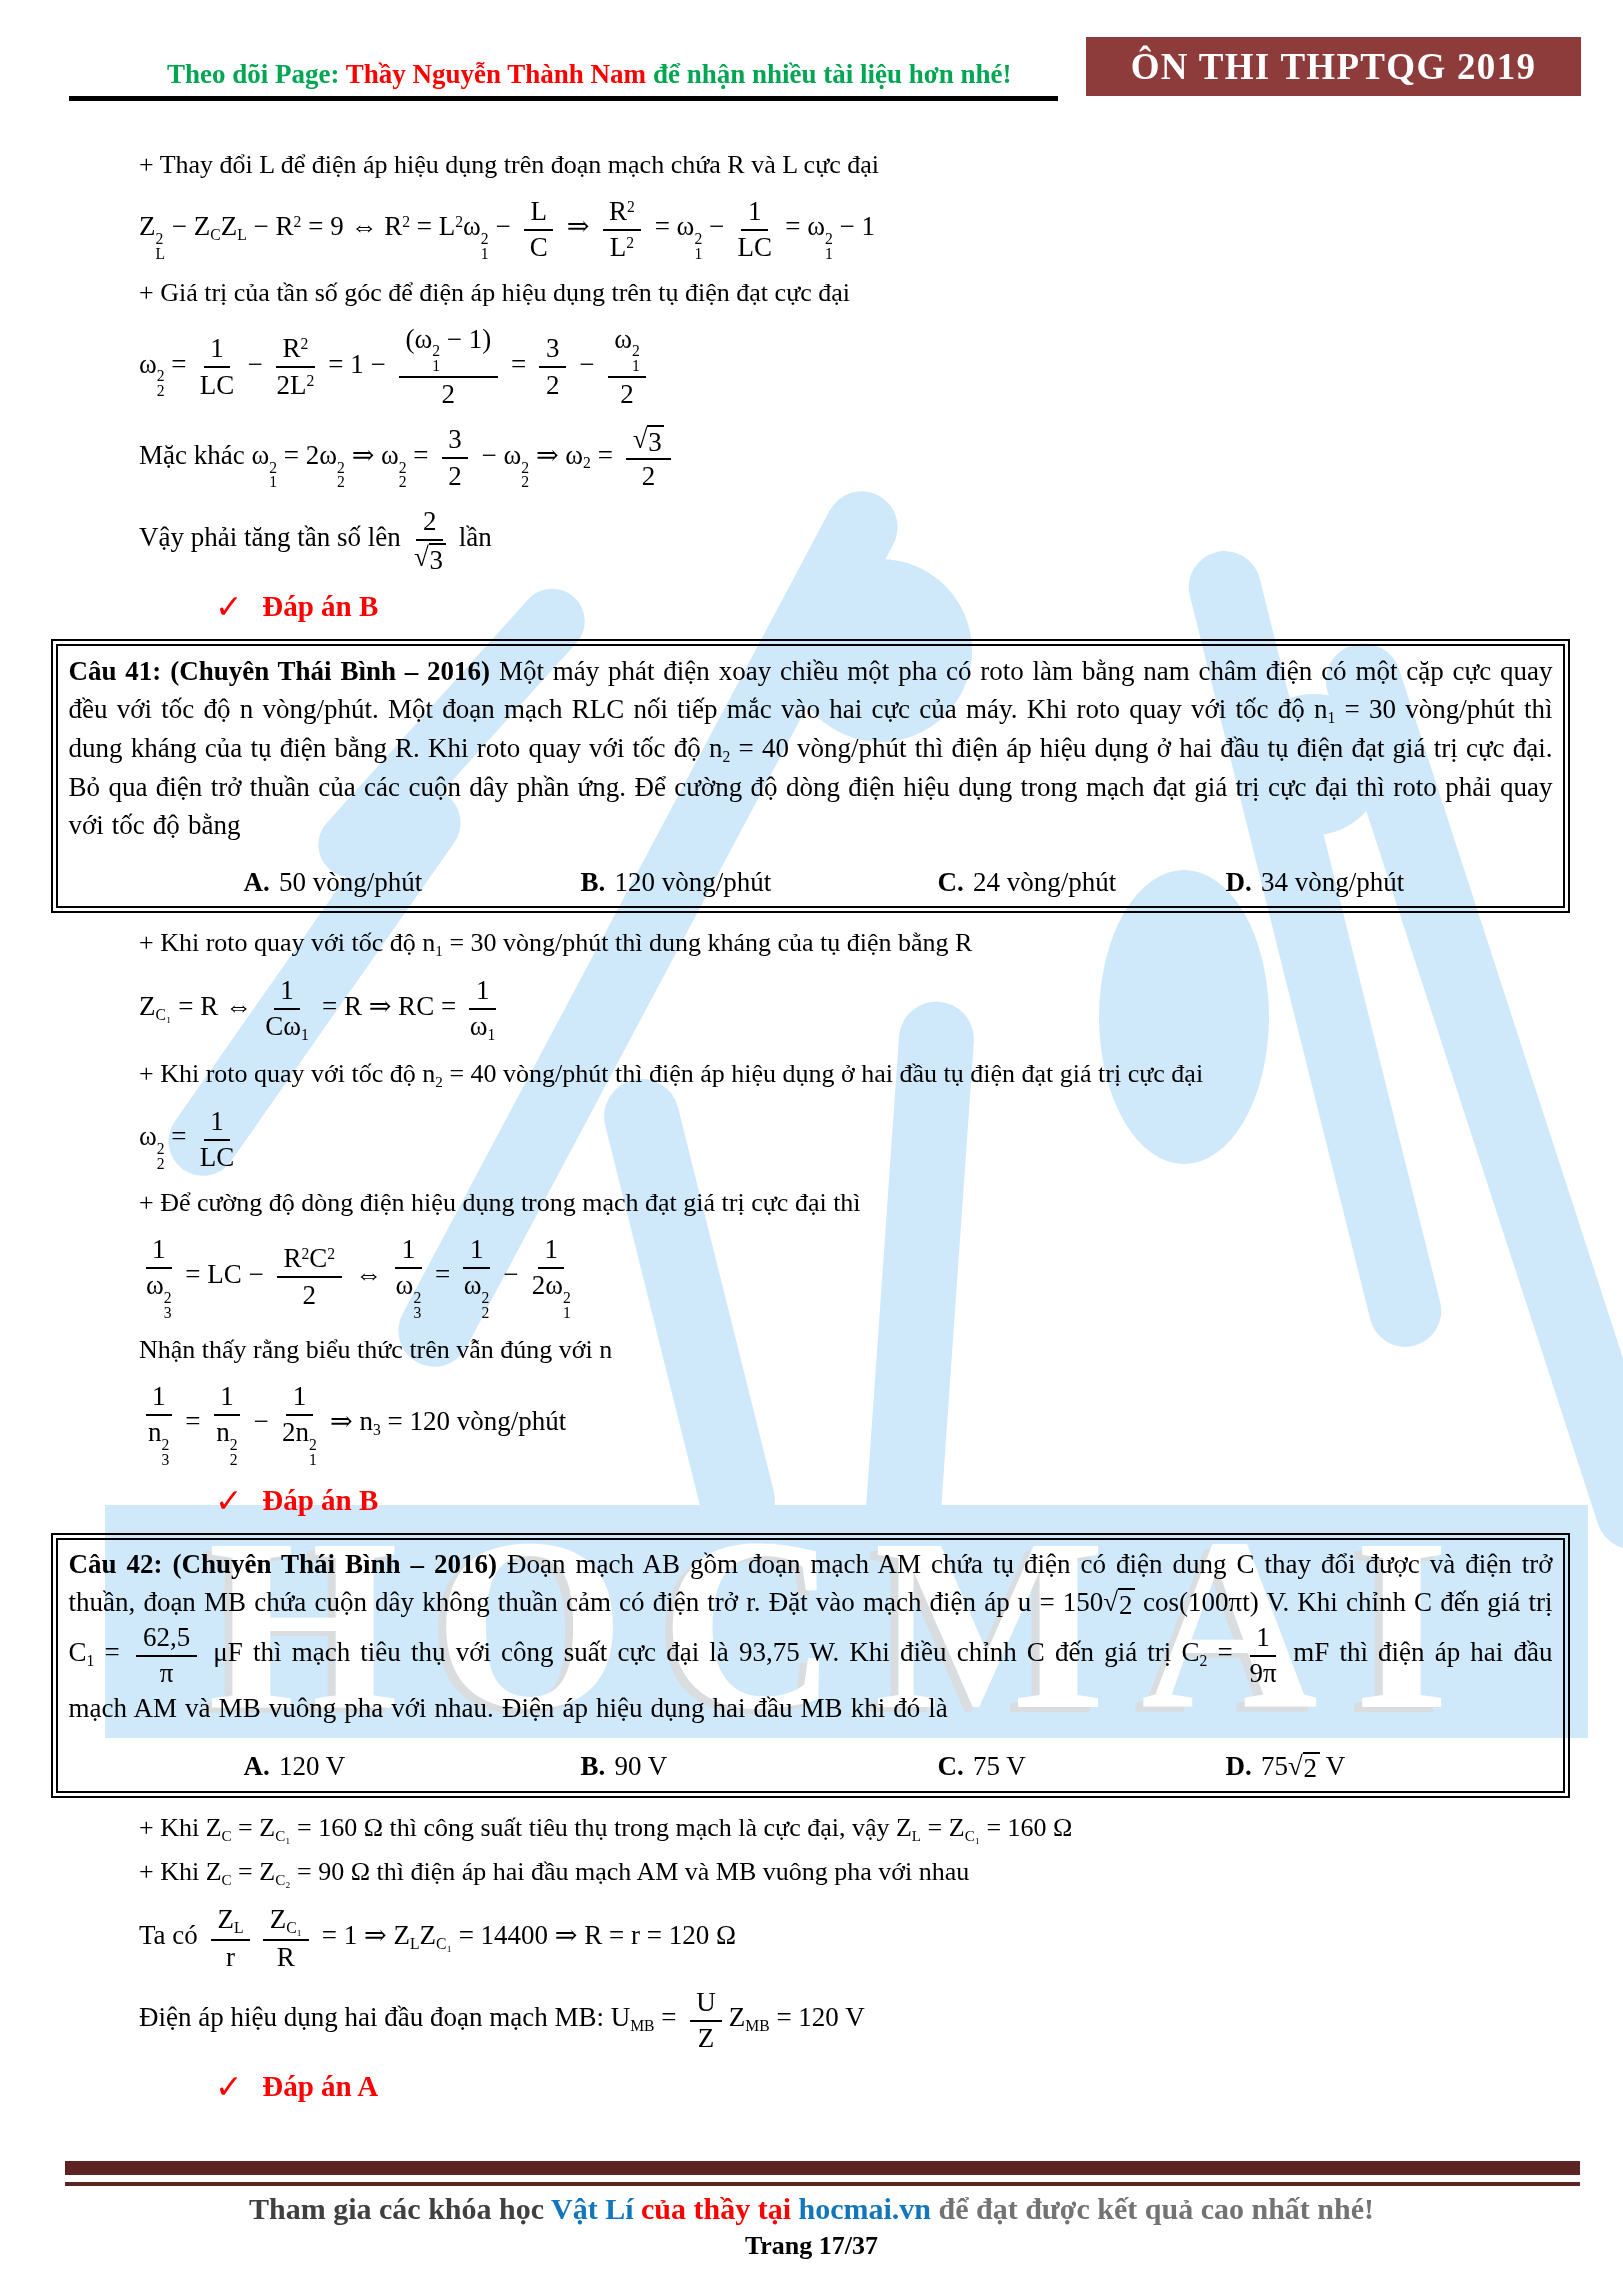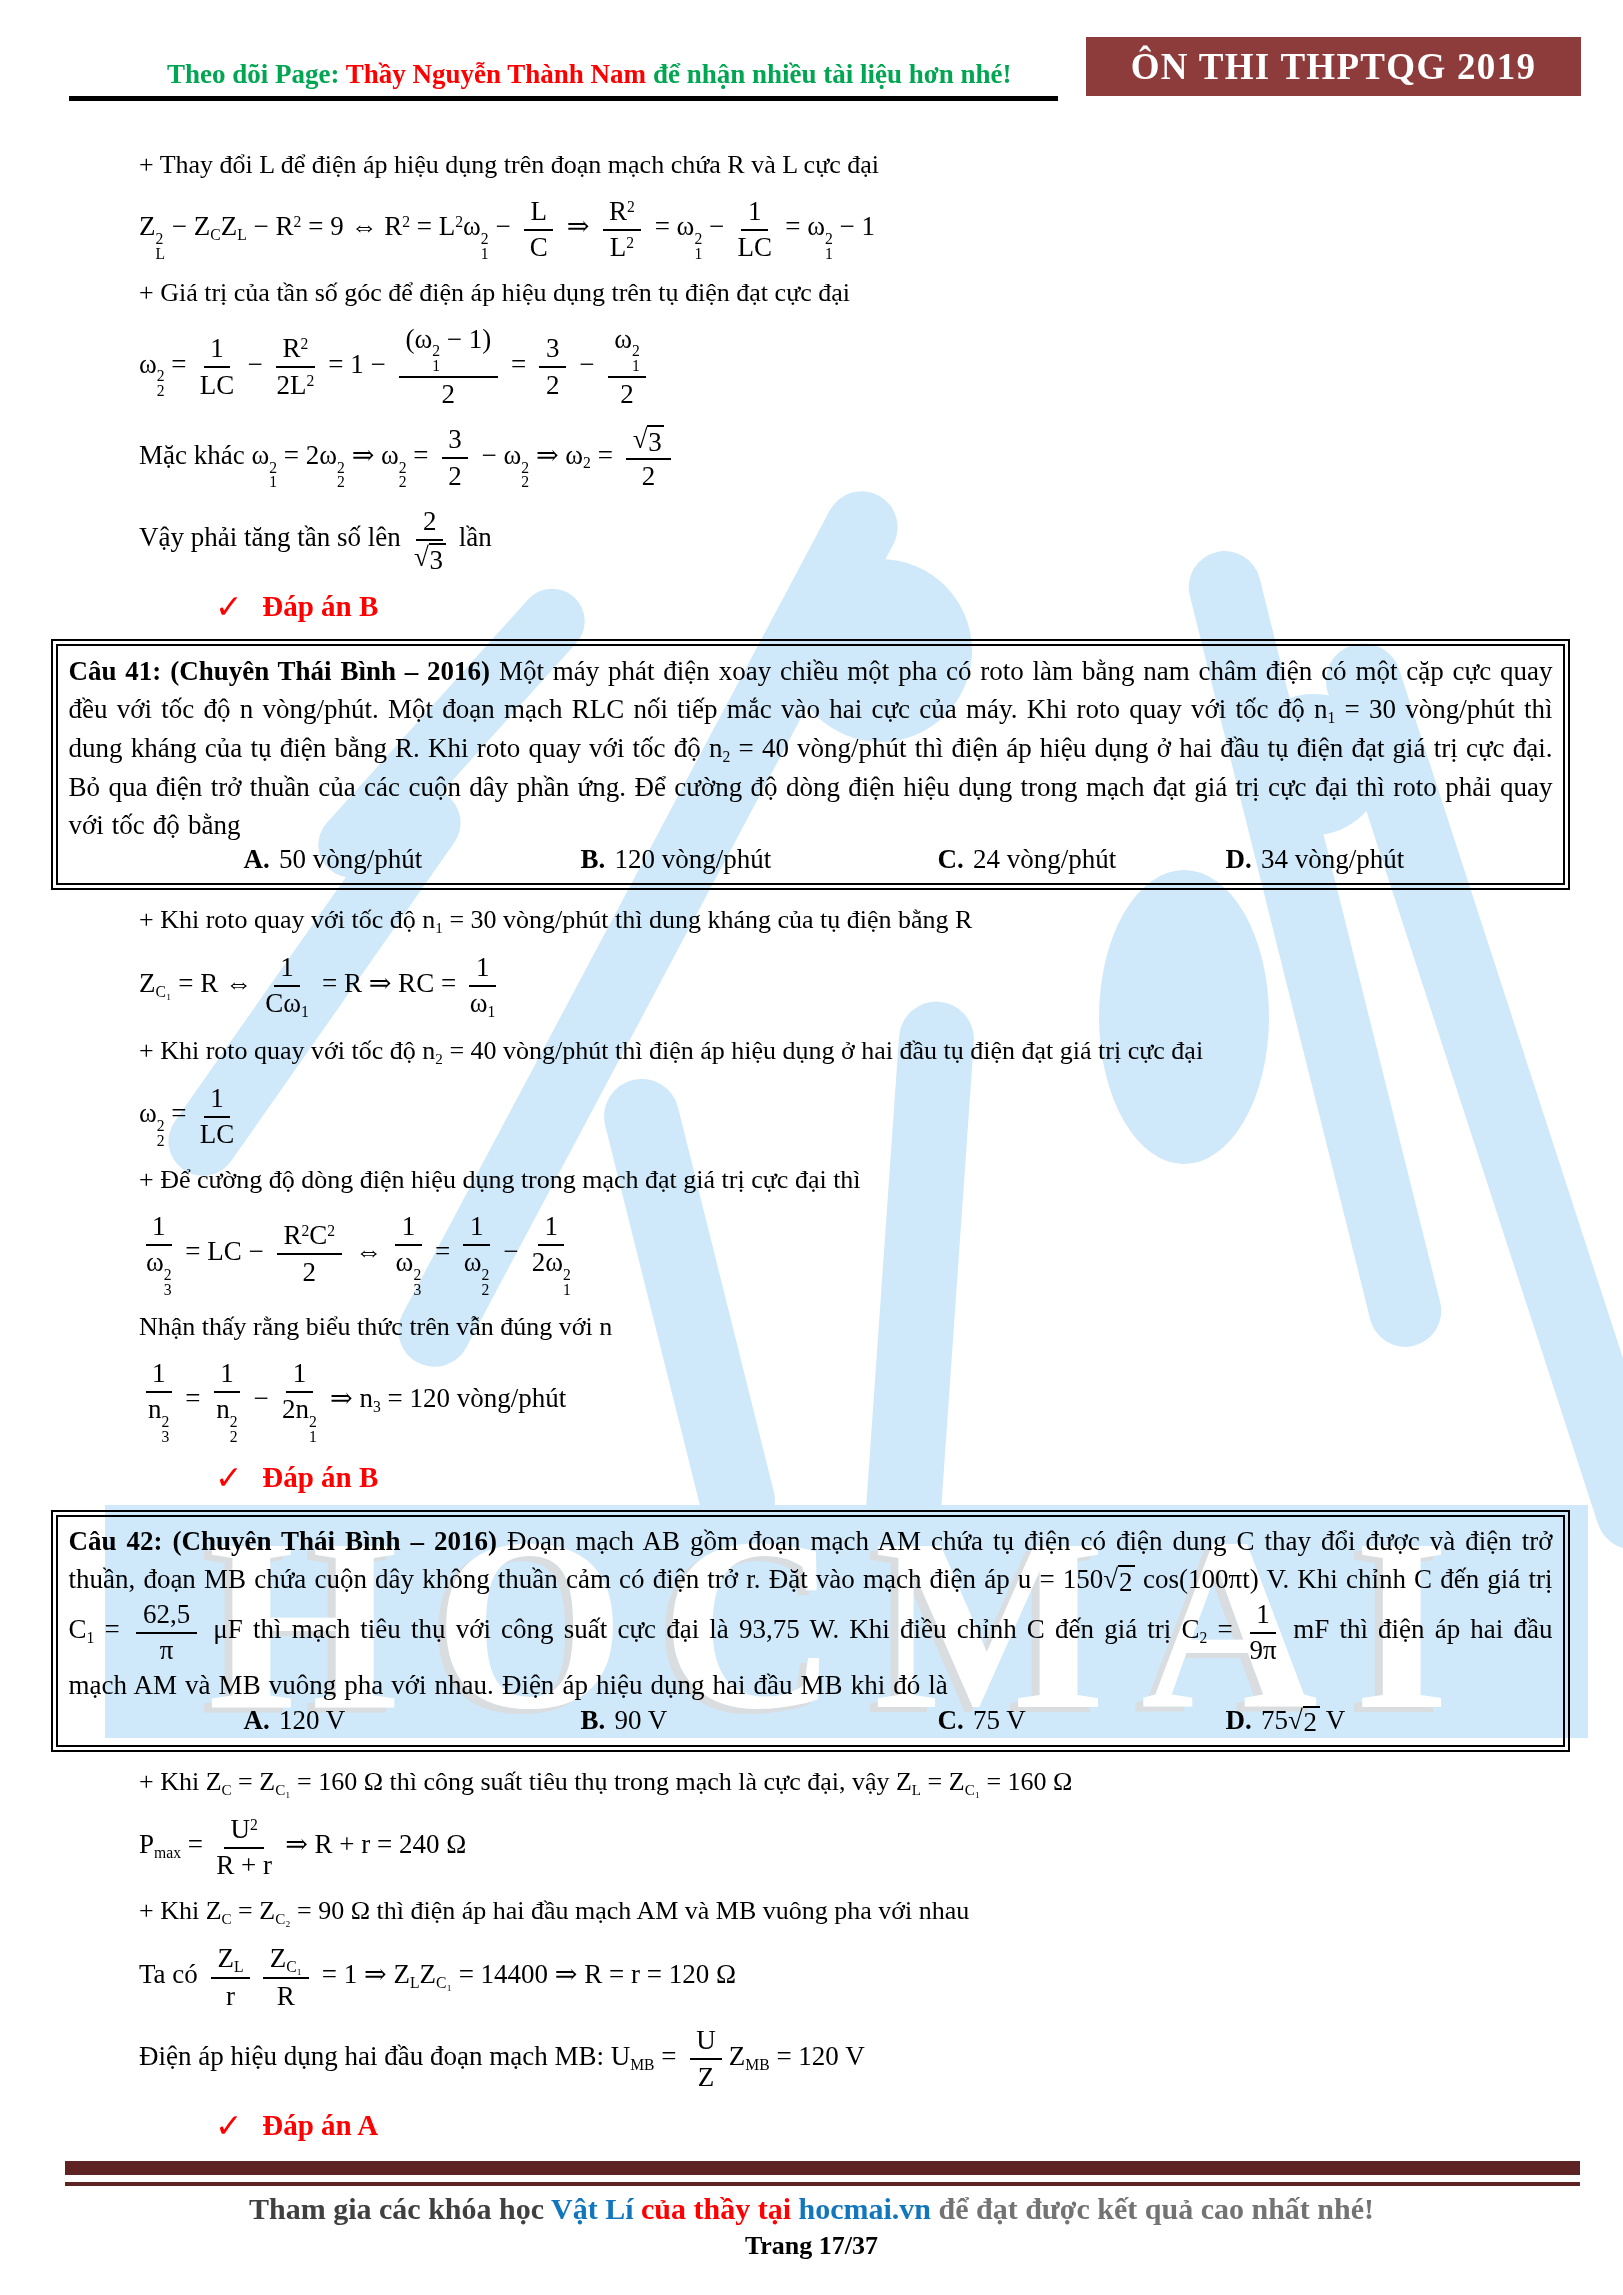--- a/index.html
+++ b/index.html
@@ -38,21 +38,21 @@
   .frac{display:inline-flex;flex-direction:column;align-items:center;vertical-align:middle;margin:0 6.5px;text-align:center;line-height:1.15;}
   .frac .num{border-bottom:2px solid #000;padding:0.7px 6.5px 2px;}
   .frac .den{padding-top:1.3px;}
   .sqrt{display:inline-flex;align-items:flex-start;}
   .sqrt .rad{line-height:1.05;}
   .sqrt .sqv{border-top:2px solid #000;line-height:1.05;padding:0.7px 2.6px 0 0.7px;}
   .ansrow{padding-left:164px;margin:13px 0;color:#ff0000;font-weight:bold;font-size:29px;display:flex;align-items:center;gap:19.6px;}
   .check{font-size:33px;font-weight:normal;color:#ff0000;}
   .qbox{border:7.9px double #000;margin:13px 0;padding:5.2px 10.5px 7.9px;background:transparent;}
   .qtext{font-size:27px;line-height:1.42;text-align:justify;word-spacing:1.3px;}
-  .opts{display:flex;font-size:27px;margin-top:0;padding-left:175px;}
+  .opts{display:flex;font-size:27px;margin-top:23px;padding-left:175px;}
   .opt{white-space:nowrap;}
   .opt:nth-child(1){width:337px;}
   .opt:nth-child(2){width:357px;}
   .opt:nth-child(3){width:288px;}
   .opt .olabel{font-weight:bold;margin-right:9.2px;}
   
   .fbar{position:absolute;left:65px;top:2161px;width:1515px;height:14.4px;background:#5e2323;z-index:3;}
   .fline{position:absolute;left:65px;top:2182px;width:1515px;height:3.9px;background:#5e2323;z-index:3;}
   .promo{position:absolute;left:0;top:2192px;width:1623px;text-align:center;font-size:30px;font-weight:bold;z-index:3;white-space:nowrap;}
   .pageno{position:absolute;left:0;top:2231px;width:1623px;text-align:center;font-size:26px;font-weight:bold;z-index:3;}
@@ -279,24 +279,20 @@
         <div class="opt">
           <span class="olabel">D.</span><span><span>75</span><span class="sqrt">
                 <span class="rad">√</span>
                 <span class="sqv">2</span>
               </span><span> V</span></span>
         </div>
       </div>
     </div>
 
     <div class="row"><span>+ Khi  Z</span><span class="t-sub">C</span><span> = Z</span><span class="t-sub">C₁</span><span> = 160 Ω thì công suất tiêu thụ trong mạch là cực đại, vậy  Z</span><span class="t-sub">L</span><span> = Z</span><span class="t-sub">C₁</span><span> = 160 Ω</span></div>
-    <div class="row f"><span>P</span><span class="t-sub">max</span><span> = </span><span class="frac">
-          <span class="num"><span>U</span><span class="t-sup">2</span></span>
-          <span class="den">R + r</span>
-        </span><span> ⇒ R + r = 240 Ω</span></div>
     <div class="row"><span>+ Khi  Z</span><span class="t-sub">C</span><span> = Z</span><span class="t-sub">C₂</span><span> = 90 Ω thì điện áp hai đầu mạch AM và MB vuông pha với nhau</span></div>
     <div class="row f"><span>Ta có  </span><span class="frac">
           <span class="num"><span>Z</span><span class="t-sub">L</span></span>
           <span class="den">r</span>
         </span><span class="frac">
           <span class="num"><span>Z</span><span class="t-sub">C₁</span></span>
           <span class="den">R</span>
         </span><span> = 1 ⇒ Z</span><span class="t-sub">L</span><span>Z</span><span class="t-sub">C₁</span><span> = 14400 ⇒  R = r = 120 Ω</span></div>
     <div class="row f"><span>Điện áp hiệu dụng hai đầu đoạn mạch MB:  U</span><span class="t-sub">MB</span><span> = </span><span class="frac">
           <span class="num">U</span>

